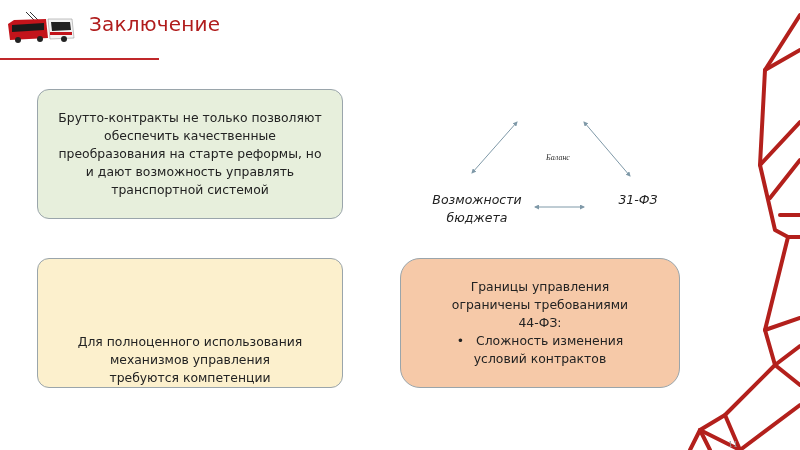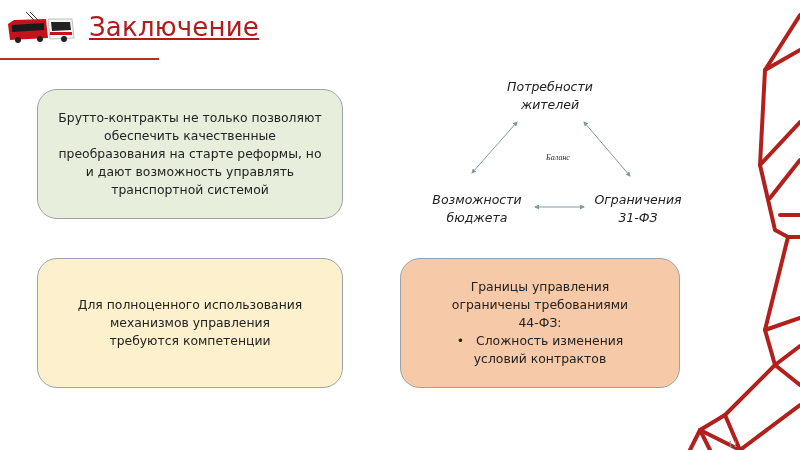--- a/index.html
+++ b/index.html
@@ -5,36 +5,35 @@
     html, body { margin: 0; padding: 0; }
     body {
       width: 800px; height: 450px; overflow: hidden; position: relative;
       background: #ffffff;
       font-family: "Liberation Sans", "DejaVu Sans", sans-serif;
     }
     .slide { position: absolute; left: 0; top: 0; width: 800px; height: 450px; }
     .logo { position: absolute; left: 4px; top: 10px; width: 72px; height: 34px; }
     .title {
       position: absolute; left: 89px; top: 12px;
-      font-size: 26px; color: #b01c1c; letter-spacing: 0.2px;
+      font-size: 20px; color: #b01c1c; letter-spacing: 0.2px;
       font-family: "DejaVu Sans", sans-serif;
-      text-decoration: underline;
     }
     .title-rule {
       position: absolute; left: 0; top: 58px; width: 159px; height: 2px; background: #c0282a;
     }
     .box {
       position: absolute; box-sizing: border-box;
-      border: 1px solid #9aa5ab; border-radius: 20px;
+      border: 1px solid #9aa5ab; border-radius: 12px;
       display: flex; align-items: center; justify-content: center;
       text-align: center; color: #222; font-size: 12.4px; line-height: 18px;
       font-family: "DejaVu Sans", sans-serif;
     }
     .box-green { left: 37px; top: 89px; width: 306px; height: 130px; background: #e7efdc; }
-    .box-yellow { left: 37px; top: 258px; width: 306px; height: 130px; background: #fcf0cd; }
+    .box-yellow { left: 37px; top: 258px; width: 306px; height: 130px; background: #fcf0cd; align-items: flex-end; }
     .box-orange { left: 400px; top: 258px; width: 280px; height: 130px; background: #f6c9a8; border-radius: 20px; }
     .box-text { padding: 0 16px; }
     .bullet-list { list-style: none; margin: 0; padding: 0; }
     .bullet-list li::before { content: "•"; margin-right: 12px; }
     .node {
       position: absolute; text-align: center; font-style: italic;
       font-size: 12.5px; line-height: 18px; color: #222;
       font-family: "DejaVu Sans", sans-serif;
     }
     .node-top { left: 490px; top: 78px; width: 120px; }
@@ -94,30 +93,25 @@
     <defs>
       <marker id="ah" viewBox="0 0 10 10" refX="8" refY="5" markerWidth="5" markerHeight="5" orient="auto-start-reverse">
         <path d="M0 0 L10 5 L0 10 Z" fill="#7f99a8"></path>
       </marker>
     </defs>
     <line x1="472" y1="173" x2="517" y2="122" stroke="#7f99a8" stroke-width="1" marker-start="url(#ah)" marker-end="url(#ah)"></line>
     <line x1="584" y1="122" x2="630" y2="176" stroke="#7f99a8" stroke-width="1" marker-start="url(#ah)" marker-end="url(#ah)"></line>
     <line x1="535" y1="207" x2="584" y2="207" stroke="#7f99a8" stroke-width="1" marker-start="url(#ah)" marker-end="url(#ah)"></line>
   </svg>
 
-  <div class="node node-top">
-    <div>Потребности</div>
-    <div>жителей</div>
-  </div>
   <div class="node node-left">
     <div>Возможности</div>
     <div>бюджета</div>
   </div>
   <div class="node node-right">
-    <div>Ограничения</div>
     <div>31-ФЗ</div>
   </div>
   <div class="center-label">Баланс</div>
 
   <svg class="deco-svg" viewBox="0 0 130 450">
     <g stroke="#b3201c" stroke-width="4" fill="none" stroke-linecap="round" stroke-linejoin="round">
       <polyline points="130,15 95,70 90,165 105,230 118,237 95,330 105,365 55,415 30,430 40,450"></polyline>
       <line x1="95" y1="70" x2="130" y2="50"></line>
       <line x1="90" y1="165" x2="130" y2="122"></line>
       <line x1="100" y1="198" x2="130" y2="160"></line>

